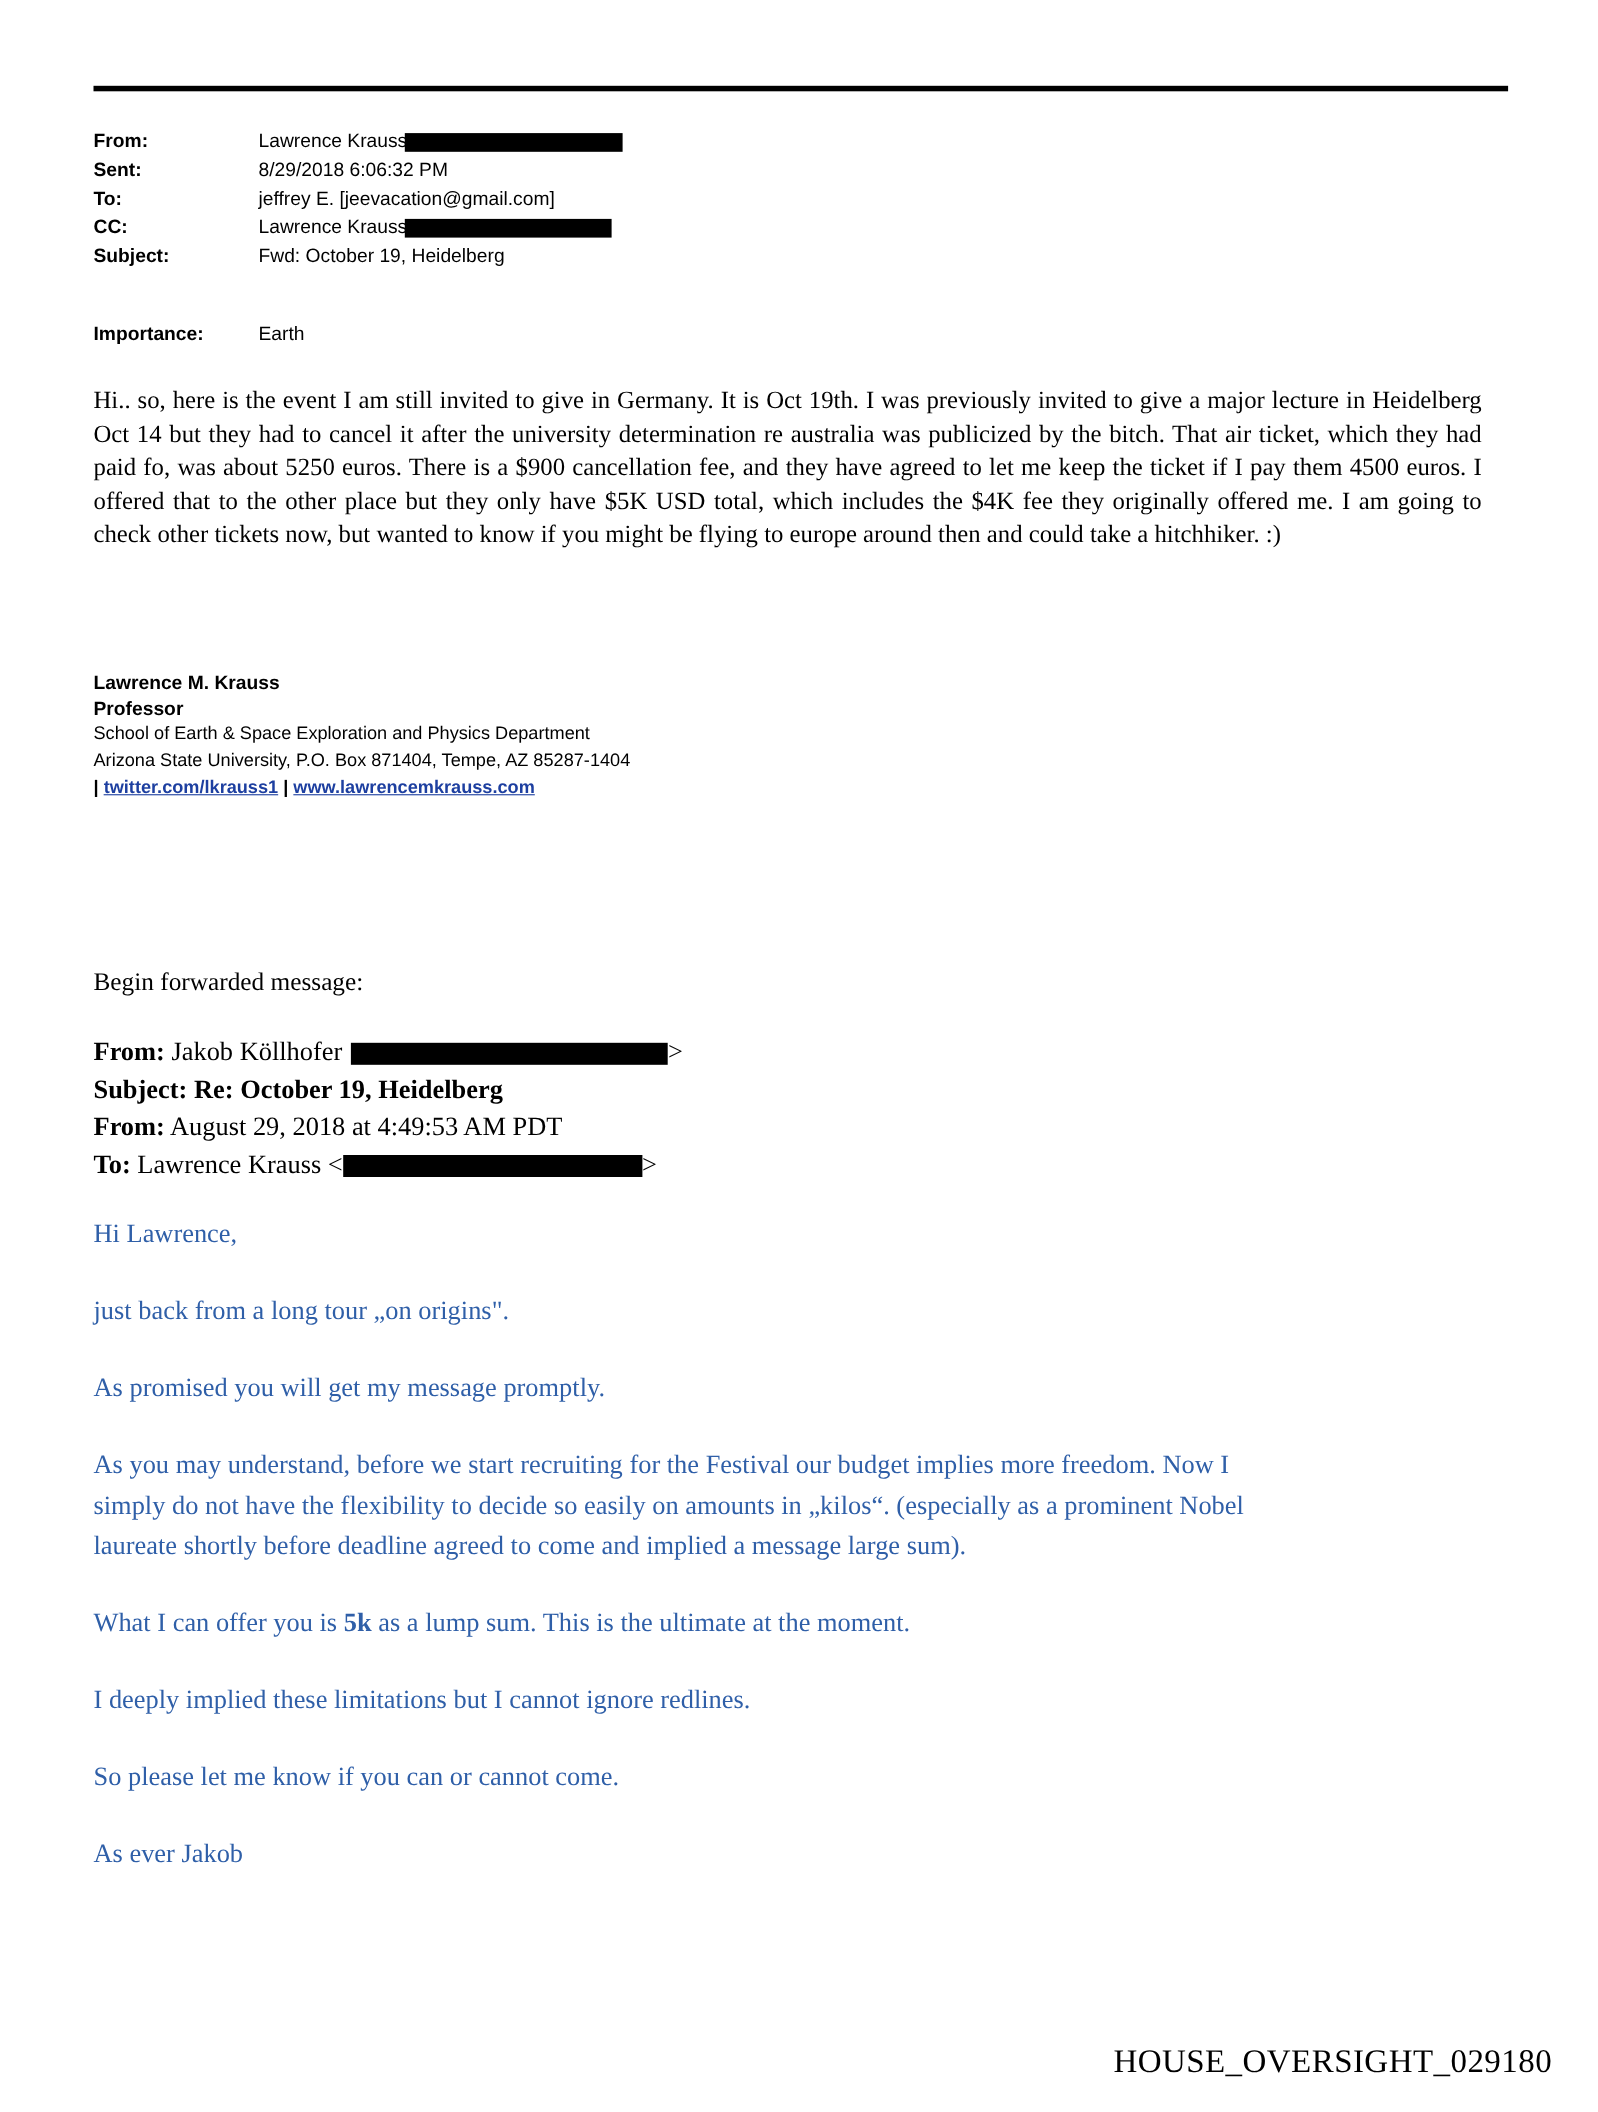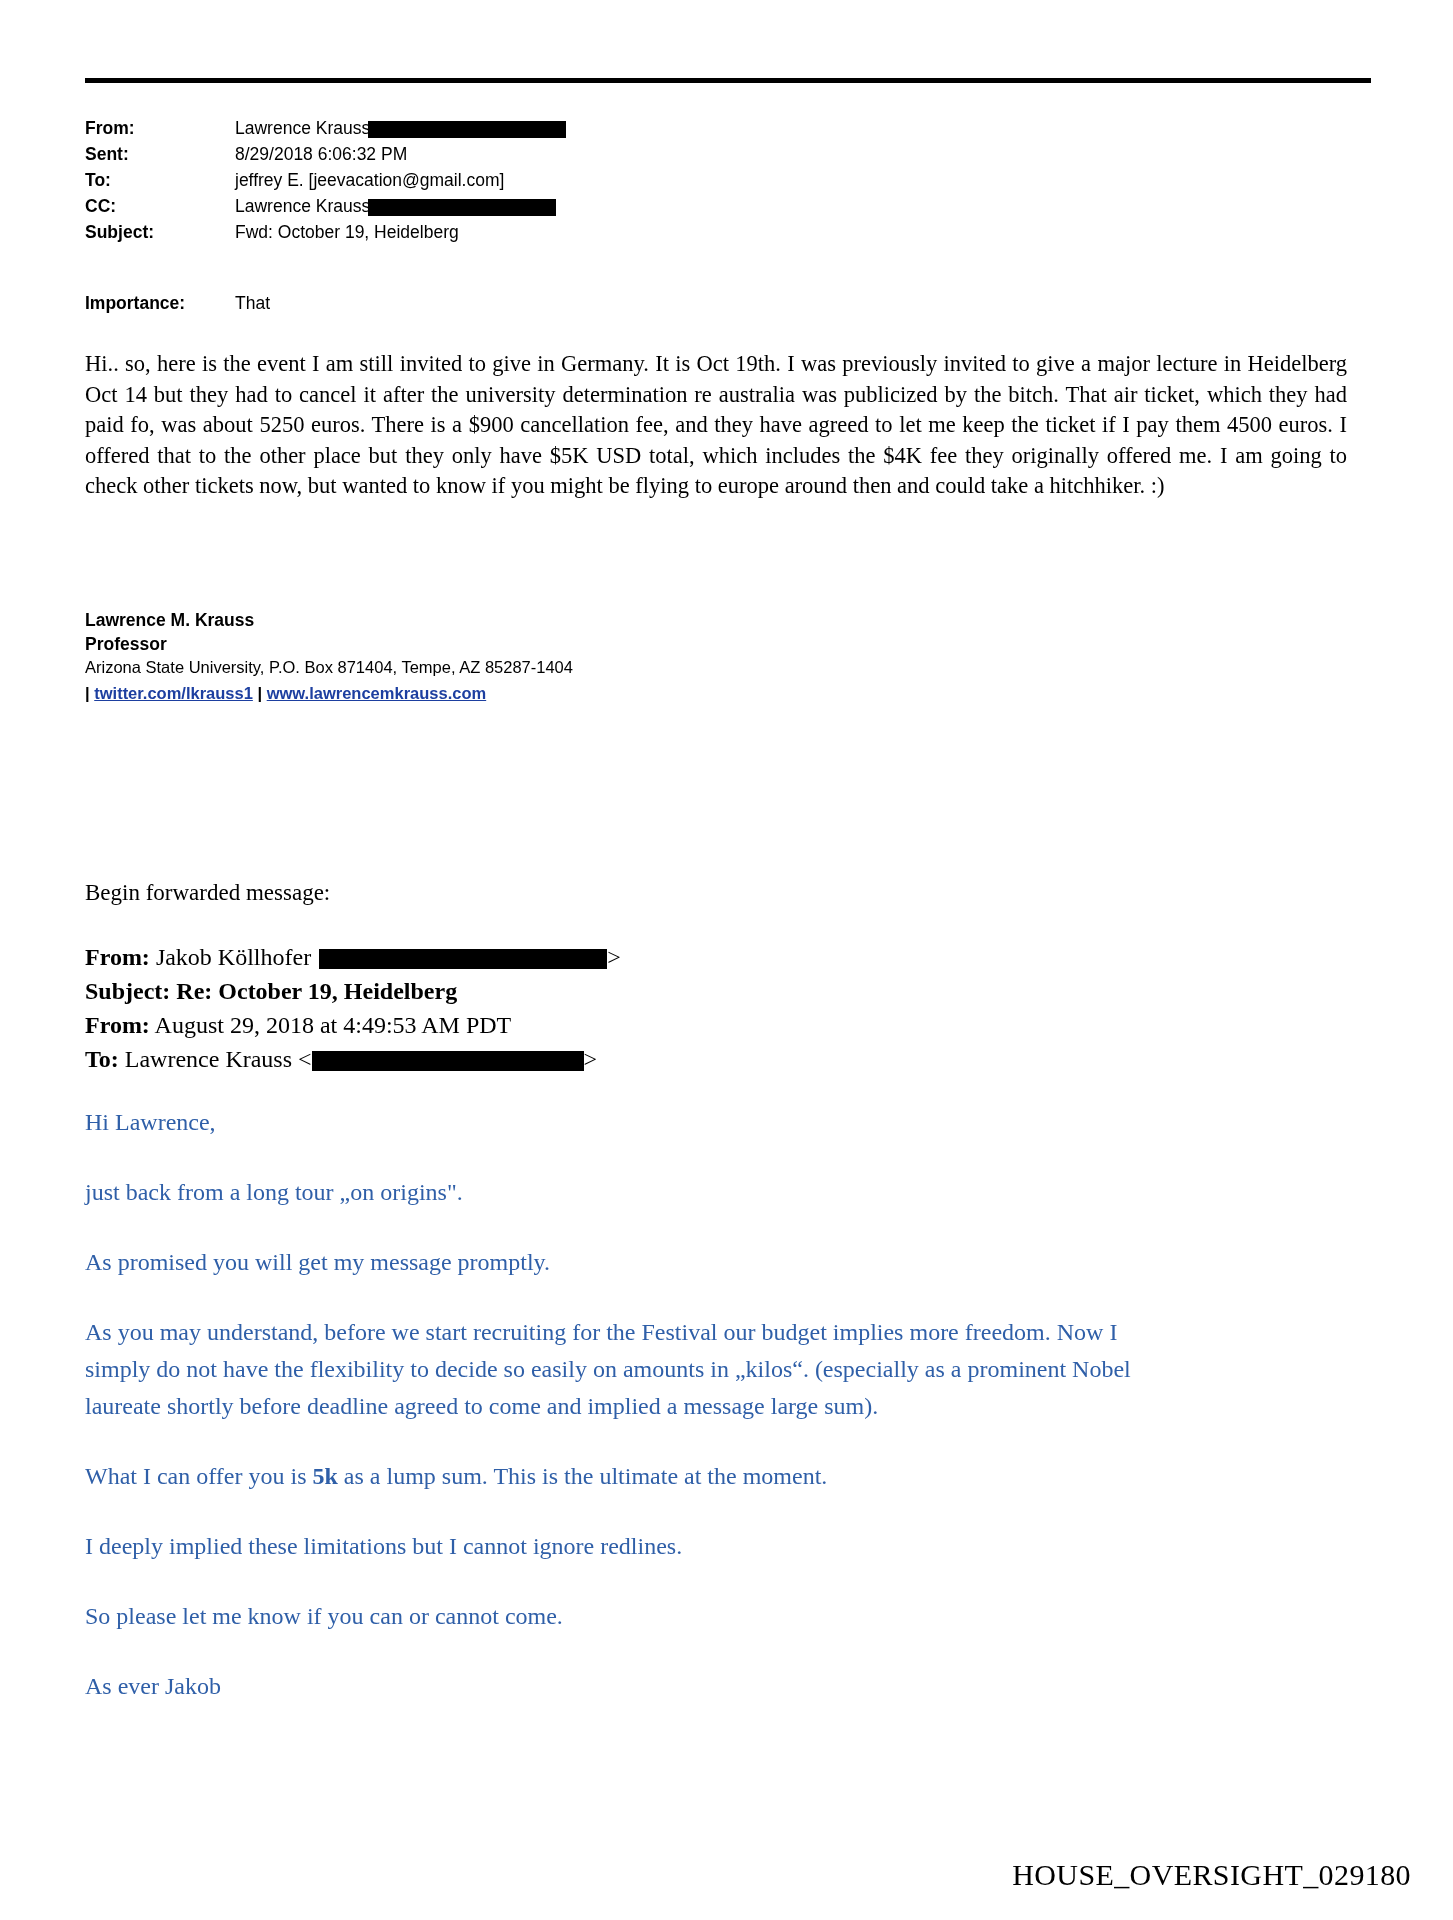--- a/index.html
+++ b/index.html
@@ -190,28 +190,29 @@
 
     <div class="hdr-row">
       <div class="hdr-label"><span>Subject</span><span class="colon">:</span></div>
       <div class="hdr-value">Fwd: October 19, Heidelberg</div>
     </div>
 
   </div>
 
   <div class="hdr-imp">
     <div class="hdr-label"><span>Importance</span><span class="colon">:</span></div>
-    <div class="hdr-value">That</div>
+    <div class="hdr-value">Earth</div>
   </div>
 
   <div class="body-msg">Hi.. so, here is the event I am still invited to give in Germany.  It is Oct 19th.  I was previously invited to give a major lecture in Heidelberg Oct 14 but they had to cancel it after the university determination re australia was publicized by the bitch.  That air ticket, which they had paid fo, was about 5250 euros.  There is a $900 cancellation fee, and they have agreed to let me keep the ticket if I pay them 4500 euros.   I offered that to the other place but they only have $5K USD total, which includes the $4K fee they originally offered me.   I am going to check other tickets now, but wanted to know if you might be flying to europe around then and could take a hitchhiker.  :)</div>
 
   <div class="sig">
     <div class="b">Lawrence M. Krauss</div>
     <div class="b">Professor</div>
+    <div>School of Earth &amp; Space Exploration and Physics Department</div>
     <div>Arizona State University, P.O. Box 871404, Tempe, AZ 85287-1404</div>
     <div class="sig-links">
       <span>|</span>
       <a href="#">twitter.com/lkrauss1</a>
       <span>|</span>
       <a href="#">www.lawrencemkrauss.com</a>
     </div>
   </div>
 
   <div class="fwd-begin">Begin forwarded message:</div>

